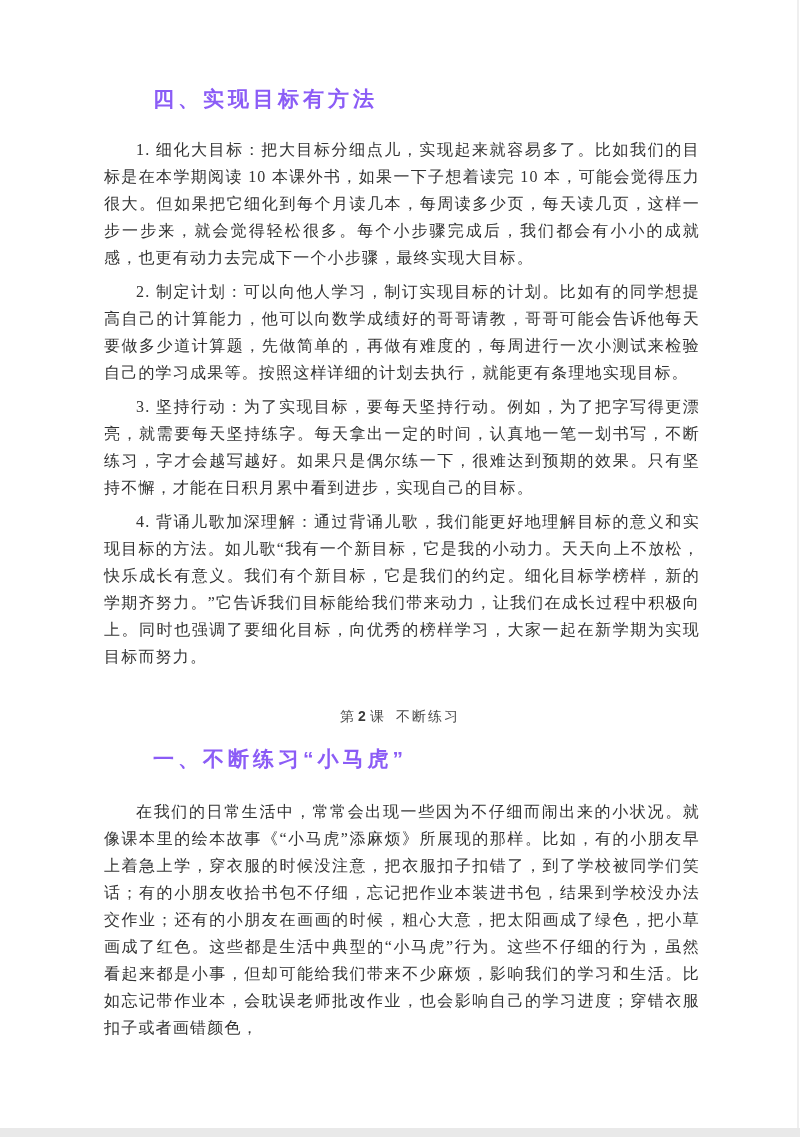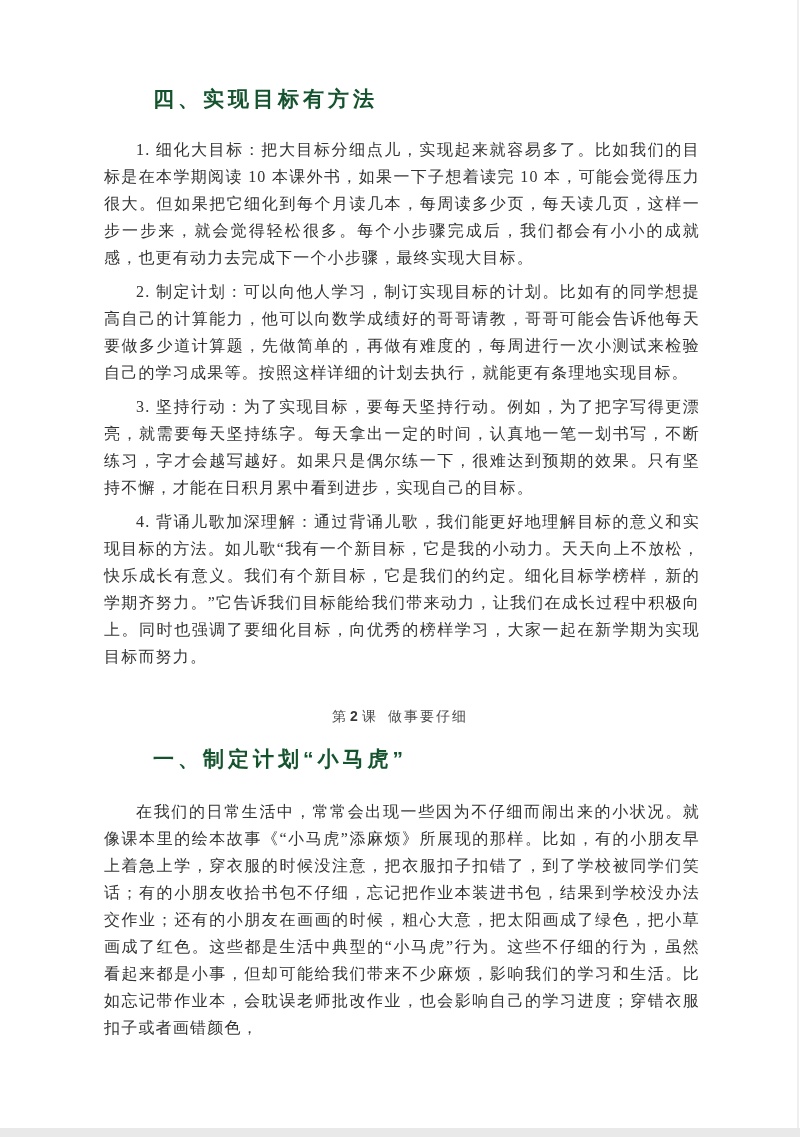--- a/index.html
+++ b/index.html
@@ -23,21 +23,21 @@
     width: 596px;
     top: 0;
     z-index: 1;
   }
 
   .section-heading {
     font-family: "Liberation Sans", "DejaVu Sans", sans-serif;
     font-weight: bold;
     font-size: 21px;
     letter-spacing: 4px;
-    color: #14532d;
+    color: #8b5cf6;
     line-height: 30px;
     margin: 0 0 22px 49px;
   }
 
   .section-goals .section-heading { margin-top: 84px; }
 
   .body-par {
     font-size: 16px;
     line-height: 27px;
     letter-spacing: 1.2px;
@@ -122,25 +122,25 @@
     <p class="body-par">1. 细化大目标：把大目标分细点儿，实现起来就容易多了。比如我们的目标是在本学期阅读 10 本课外书，如果一下子想着读完 10 本，可能会觉得压力很大。但如果把它细化到每个月读几本，每周读多少页，每天读几页，这样一步一步来，就会觉得轻松很多。每个小步骤完成后，我们都会有小小的成就感，也更有动力去完成下一个小步骤，最终实现大目标。</p>
 
     <p class="body-par">2. 制定计划：可以向他人学习，制订实现目标的计划。比如有的同学想提高自己的计算能力，他可以向数学成绩好的哥哥请教，哥哥可能会告诉他每天要做多少道计算题，先做简单的，再做有难度的，每周进行一次小测试来检验自己的学习成果等。按照这样详细的计划去执行，就能更有条理地实现目标。</p>
 
     <p class="body-par">3. 坚持行动：为了实现目标，要每天坚持行动。例如，为了把字写得更漂亮，就需要每天坚持练字。每天拿出一定的时间，认真地一笔一划书写，不断练习，字才会越写越好。如果只是偶尔练一下，很难达到预期的效果。只有坚持不懈，才能在日积月累中看到进步，实现自己的目标。</p>
 
     <p class="body-par">4. 背诵儿歌加深理解：通过背诵儿歌，我们能更好地理解目标的意义和实现目标的方法。如儿歌“我有一个新目标，它是我的小动力。天天向上不放松，快乐成长有意义。我们有个新目标，它是我们的约定。细化目标学榜样，新的学期齐努力。”它告诉我们目标能给我们带来动力，让我们在成长过程中积极向上。同时也强调了要细化目标，向优秀的榜样学习，大家一起在新学期为实现目标而努力。</p>
   </div>
 
   <div class="lesson-divider">
-    <span>第</span><span class="lesson-number">2</span><span>课</span><span class="lesson-title">做事要仔细</span>
+    <span>第</span><span class="lesson-number">2</span><span>课</span><span class="lesson-title">不断练习</span>
   </div>
 
   <div class="section-xiaomahu">
-    <h1 class="section-heading">一、制定计划“小马虎”</h1>
+    <h1 class="section-heading">一、不断练习“小马虎”</h1>
 
     <p class="body-par">在我们的日常生活中，常常会出现一些因为不仔细而闹出来的小状况。就像课本里的绘本故事《“小马虎”添麻烦》所展现的那样。比如，有的小朋友早上着急上学，穿衣服的时候没注意，把衣服扣子扣错了，到了学校被同学们笑话；有的小朋友收拾书包不仔细，忘记把作业本装进书包，结果到学校没办法交作业；还有的小朋友在画画的时候，粗心大意，把太阳画成了绿色，把小草画成了红色。这些都是生活中典型的“小马虎”行为。这些不仔细的行为，虽然看起来都是小事，但却可能给我们带来不少麻烦，影响我们的学习和生活。比如忘记带作业本，会耽误老师批改作业，也会影响自己的学习进度；穿错衣服扣子或者画错颜色，</p>
   </div>
 
   <div class="edge-right"></div>
   <div class="edge-bottom"></div>
 
 </div>
 
 </body></html>

